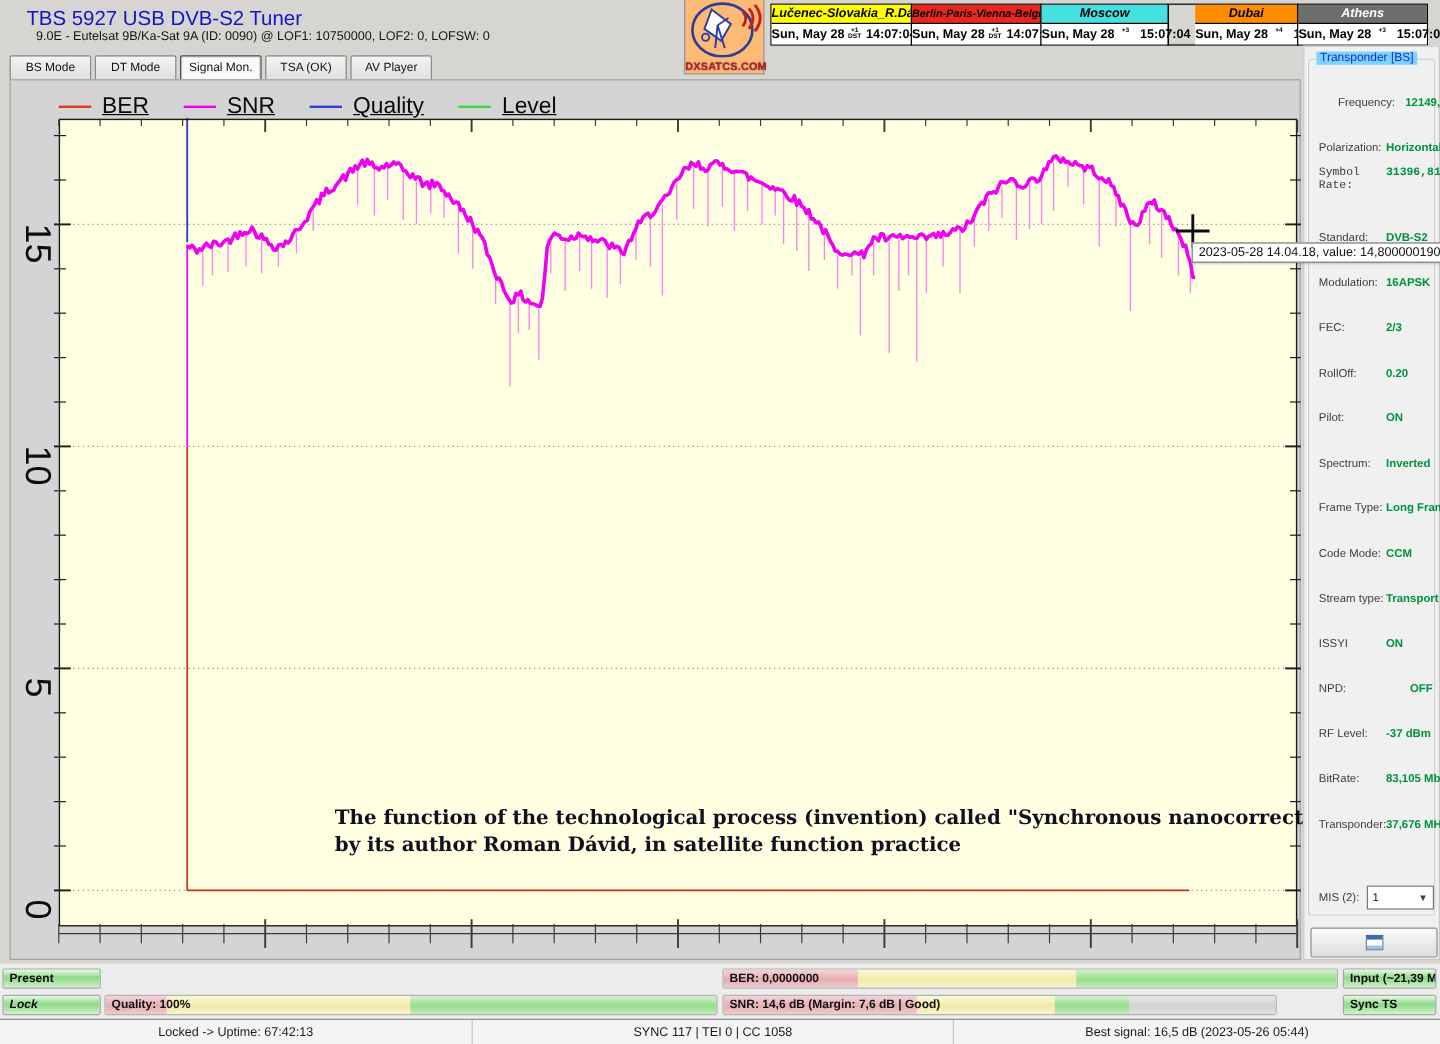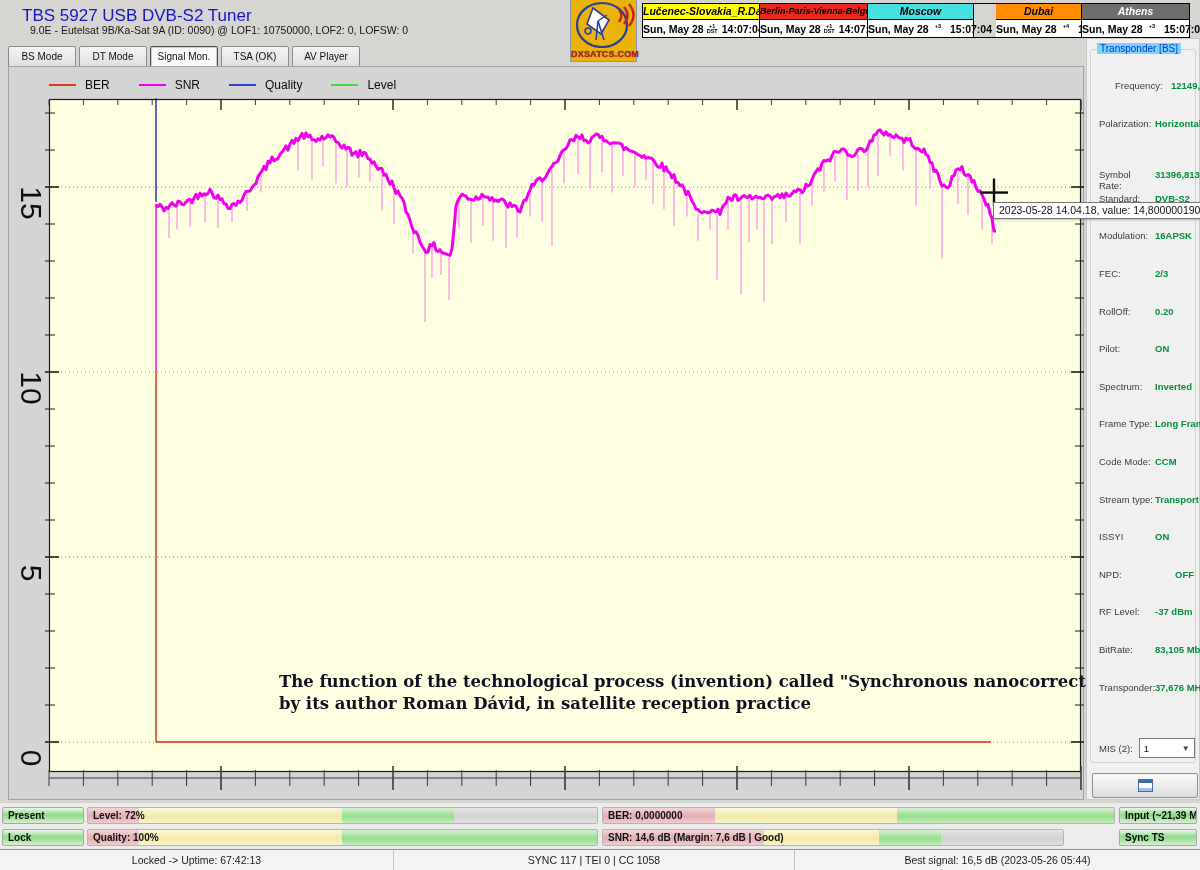--- a/index.html
+++ b/index.html
@@ -12,37 +12,37 @@
   .app-title{position:absolute;left:22px;top:6px;font-size:17px;font-weight:normal;color:#1414c8;}
   .app-subtitle{position:absolute;left:30px;top:24px;font-size:10.5px;color:#151515;}
   .tabs{position:absolute;left:8px;top:46px;display:flex;gap:3px;}
   .tab{
     width:66px;height:20px;font-size:10px;color:#111;text-align:center;line-height:19px;
     background:linear-gradient(#f4f4f4,#dedede);border:1px solid #8a8a8a;border-radius:2px;
     cursor:pointer;white-space:nowrap;overflow:hidden;
   }
   .tab.active{background:#fafafa;border:1px solid #4a4a4a;box-shadow:inset 0 0 0 1px #cfcfcf;}
   
-  .logo{position:absolute;left:570px;top:0px;width:67px;height:62px;background:#eab308;
+  .logo{position:absolute;left:570px;top:0px;width:67px;height:62px;background:#fdba74;
     border:1px solid #8d96ad;border-top:none;box-sizing:border-box;text-align:center;}
   .logo-text{font-size:9px;font-weight:bold;letter-spacing:.2px;color:#c41e1e;
     text-shadow:0 0 1px #202a6e;margin-top:-3px;}
   
   .clocks{position:absolute;left:643px;top:3px;display:flex;}
   .clock{border:1px solid #000;margin-left:-1px;box-sizing:border-box;}
   .clock-label{height:15px;font-size:10.5px;font-weight:bold;font-style:italic;text-align:center;
     line-height:15px;border-bottom:1px solid #000;white-space:nowrap;overflow:hidden;}
   .clock-time{height:17px;background:#fff;display:flex;align-items:center;
     font-size:10.5px;font-weight:bold;color:#000;white-space:nowrap;}
   .tz-stack{display:inline-flex;flex-direction:column;align-items:center;margin:0 4px 0 3px;
     font-size:5.5px;line-height:5px;font-weight:bold;}
   
   .chart-panel{position:absolute;left:8px;top:66px;width:1076px;height:734px;
     background:#d4d4d4;border:1px solid #a2a2a2;box-sizing:border-box;}
-  .legend{position:absolute;left:40px;top:11px;display:flex;align-items:center;gap:9px;font-size:12px;color:#0a0a0a;}
+  .legend{position:absolute;left:40px;top:11px;display:flex;align-items:center;gap:9px;font-size:19px;color:#0a0a0a;text-decoration:underline;}
   .legend .swatch{width:27px;height:0;border-top:2px solid;}
   .legend .lg-item{display:flex;align-items:center;gap:9px;margin-right:20px;}
   .plot-svg{position:absolute;left:40px;top:32px;overflow:visible;}
   .ylab{position:absolute;font-size:30px;color:#0d0d0d;transform:translate(-50%,-50%) rotate(90deg);
     font-family:"Liberation Sans",sans-serif;}
   .annotation{position:absolute;left:270px;top:604px;font-family:"DejaVu Serif",serif;
     font-weight:bold;font-size:16.5px;line-height:22px;color:#10101e;white-space:nowrap;}
   .tooltip{position:absolute;left:993px;top:202px;background:#fff;border:1px solid #777;
     font-size:10.5px;color:#111;padding:1px 5px 2px 5px;white-space:nowrap;z-index:50;
     box-shadow:1px 1px 2px rgba(0,0,0,.25);}
@@ -376,39 +376,39 @@
       <line x1="1026" y1="51" x2="1035" y2="51" stroke="#1c1c1c" stroke-width="1"></line>
       <line x1="-4" y1="14" x2="6" y2="14" stroke="#1c1c1c" stroke-width="1"></line>
       <line x1="1026" y1="14" x2="1035" y2="14" stroke="#1c1c1c" stroke-width="1"></line>
       <g>
         <line x1="931" y1="93.54999294280867" x2="959" y2="93.54999294280867" stroke="#0c0c16" stroke-width="2.4"></line>
         <line x1="945" y1="79.54999294280867" x2="945" y2="107.54999294280867" stroke="#0c0c16" stroke-width="2.4"></line>
       </g>
     </svg>
   <div class="annotation">
     <div>The function of the technological process (invention) called "Synchronous nanocorrections",</div>
-    <div>by its author Roman Dávid, in satellite reception practice</div>
+    <div>by its author Roman Dávid, in satellite function practice</div>
   </div>
 </div>
 
 <div class="tooltip">2023-05-28 14.04.18, value: 14,8000001907349</div>
 
 <div class="sidebar">
   <div class="sb-fieldset">
     <div class="sb-legend">Transponder [BS]</div>
     <div id="sb-rows">
         <div class="sb-row" style="top: 30px; padding-left: 16px;">
           <span class="sb-label">Frequency:</span>
           <span class="sb-value">12149,245 MHz</span>
         </div>
         <div class="sb-row" style="top: 67.6px;">
           <span class="sb-label">Polarization:</span>
           <span class="sb-value">Horizontal</span>
         </div>
-        <div class="sb-row" style="top: 119px;">
+        <div class="sb-row" style="top: 88px; font-family: Liberation Mono, monospace;">
           <span class="sb-label">Symbol Rate:</span>
           <span class="sb-value">31396,813 KS/s</span>
         </div>
         <div class="sb-row" style="top: 142.8px;">
           <span class="sb-label">Standard:</span>
           <span class="sb-value">DVB-S2</span>
         </div>
         <div class="sb-row" style="top: 180.4px;">
           <span class="sb-label">Modulation:</span>
           <span class="sb-value">16APSK</span>
@@ -474,35 +474,28 @@
     <svg width="15" height="13" viewBox="0 0 15 13">
       <rect x="0.5" y="0.5" width="14" height="12" fill="#fff" stroke="#4a6a9a"></rect>
       <rect x="1" y="1" width="13" height="3" fill="#3a6ea5"></rect>
       <rect x="1" y="9" width="13" height="3" fill="#9cc3e5"></rect>
     </svg>
   </div>
 </div>
 
 <div class="band-area">
     <div class="badge" style="left: 2px; width: 82px; top: 4px;">Present</div>
-    <div class="ibar" style="left: 87px; width: 511px; top: 4px;">
-      <div class="seg seg-pink" style="width: 10%;"></div>
-      <div class="seg seg-yellow" style="width: 40%;"></div>
-      <div class="seg seg-green" style="width: 22%;"></div>
-      <div class="seg seg-gray" style="width: 28%;"></div>
-      <div class="bar-text">Level: 72%</div>
-    </div>
     <div class="ibar" style="left: 602px; width: 513px; top: 4px;">
       <div class="seg seg-pink" style="width: 22%;"></div>
       <div class="seg seg-yellow" style="width: 35.5%;"></div>
       <div class="seg seg-green" style="width: 42.5%;"></div>
       <div class="bar-text">BER: 0,0000000</div>
     </div>
     <div class="badge" style="left: 1119px; width: 78px; top: 4px;">Input (~21,39 Mbps)</div>
-    <div class="badge" style="left: 2px; width: 82px; top: 26px;">Lock</div>
+    <div class="badge" style="left: 2px; width: 82px; top: 26px; font-style: italic;">Lock</div>
     <div class="ibar" style="left: 87px; width: 511px; top: 26px;">
       <div class="seg seg-pink" style="width: 10%;"></div>
       <div class="seg seg-yellow" style="width: 40%;"></div>
       <div class="seg seg-green" style="width: 50%;"></div>
       <div class="bar-text">Quality: 100%</div>
     </div>
     <div class="ibar" style="left: 602px; width: 462px; top: 26px;">
       <div class="seg seg-pink" style="width: 35%;"></div>
       <div class="seg seg-yellow" style="width: 25%;"></div>
       <div class="seg seg-green" style="width: 13.5%;"></div>

